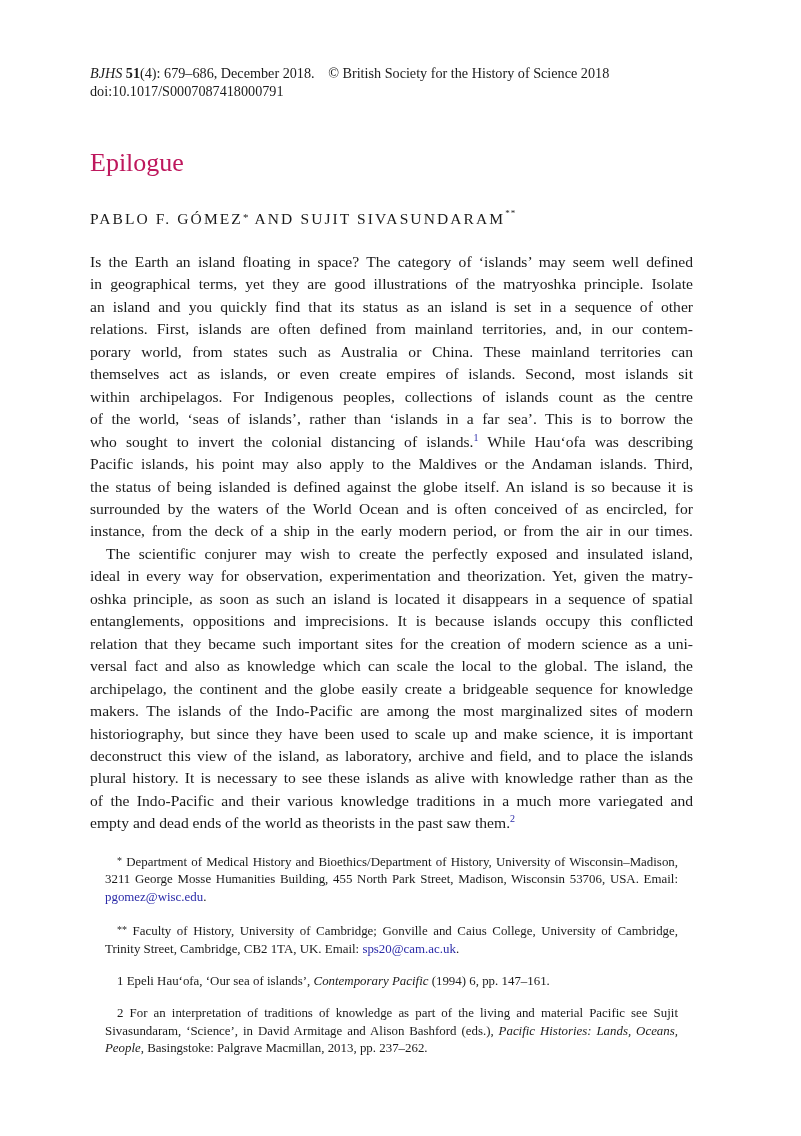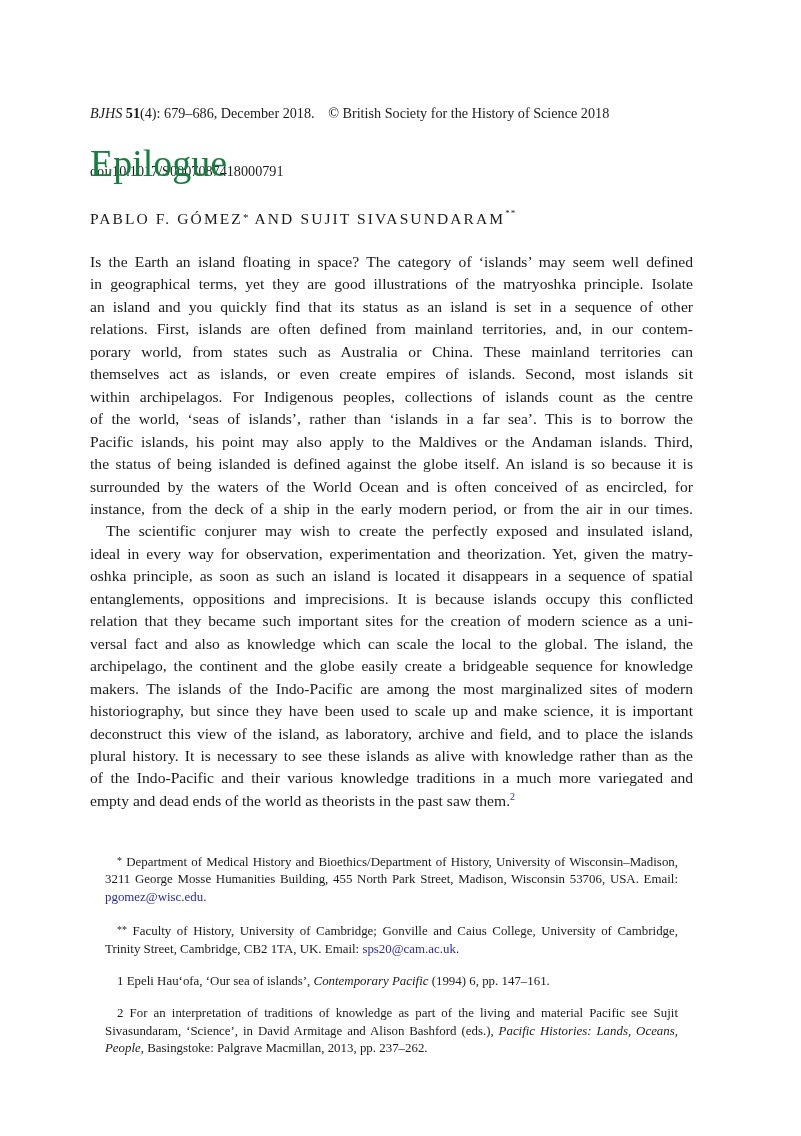--- a/index.html
+++ b/index.html
@@ -22,33 +22,33 @@
       width: 603px;
     }
     .header {
       position: absolute;
       top: 64px;
       left: 0;
       width: 603px;
       font-size: 14.2px;
       line-height: 18px;
     }
-    .header .line { white-space: nowrap; margin-top: 40px; }
+    .header .line { white-space: nowrap; }
     .header .journal { font-style: italic; }
     .header .vol { font-weight: bold; }
     .header .sep { display: inline-block; width: 10px; }
     .title {
       position: absolute;
       top: 143px;
       left: 0;
-      font-size: 38px;
+      font-size: 26px;
       line-height: 40px;
       font-weight: normal;
       margin: 0;
-      color: #15803d;
+      color: #be185d;
     }
     .authors {
       position: absolute;
       top: 197px;
       left: 0;
       font-size: 15.5px;
       letter-spacing: 2.1px;
       line-height: 32px;
       white-space: nowrap;
       text-transform: uppercase;
@@ -126,20 +126,21 @@
   <div class="body-text">
     <p>
       <span class="bl">Is the Earth an island floating in space? The category of ‘islands’ may seem well defined</span>
       <span class="bl">in geographical terms, yet they are good illustrations of the matryoshka principle. Isolate</span>
       <span class="bl">an island and you quickly find that its status as an island is set in a sequence of other</span>
       <span class="bl">relations. First, islands are often defined from mainland territories, and, in our contem-</span>
       <span class="bl">porary world, from states such as Australia or China. These mainland territories can</span>
       <span class="bl">themselves act as islands, or even create empires of islands. Second, most islands sit</span>
       <span class="bl">within archipelagos. For Indigenous peoples, collections of islands count as the centre</span>
       <span class="bl">of the world, ‘seas of islands’, rather than ‘islands in a far sea’. This is to borrow the</span>
+      <span class="bl"><span>who sought to invert the colonial distancing of islands.</span><sup class="fnref">1</sup><span> While Hau‘ofa was describing</span></span>
       <span class="bl">Pacific islands, his point may also apply to the Maldives or the Andaman islands. Third,</span>
       <span class="bl">the status of being islanded is defined against the globe itself. An island is so because it is</span>
       <span class="bl">surrounded by the waters of the World Ocean and is often conceived of as encircled, for</span>
       <span class="bl">instance, from the deck of a ship in the early modern period, or from the air in our times.</span>
     </p>
     <p>
       <span class="bl" style="text-indent:16px">The scientific conjurer may wish to create the perfectly exposed and insulated island,</span>
       <span class="bl">ideal in every way for observation, experimentation and theorization. Yet, given the matry-</span>
       <span class="bl">oshka principle, as soon as such an island is located it disappears in a sequence of spatial</span>
       <span class="bl">entanglements, oppositions and imprecisions. It is because islands occupy this conflicted</span>

